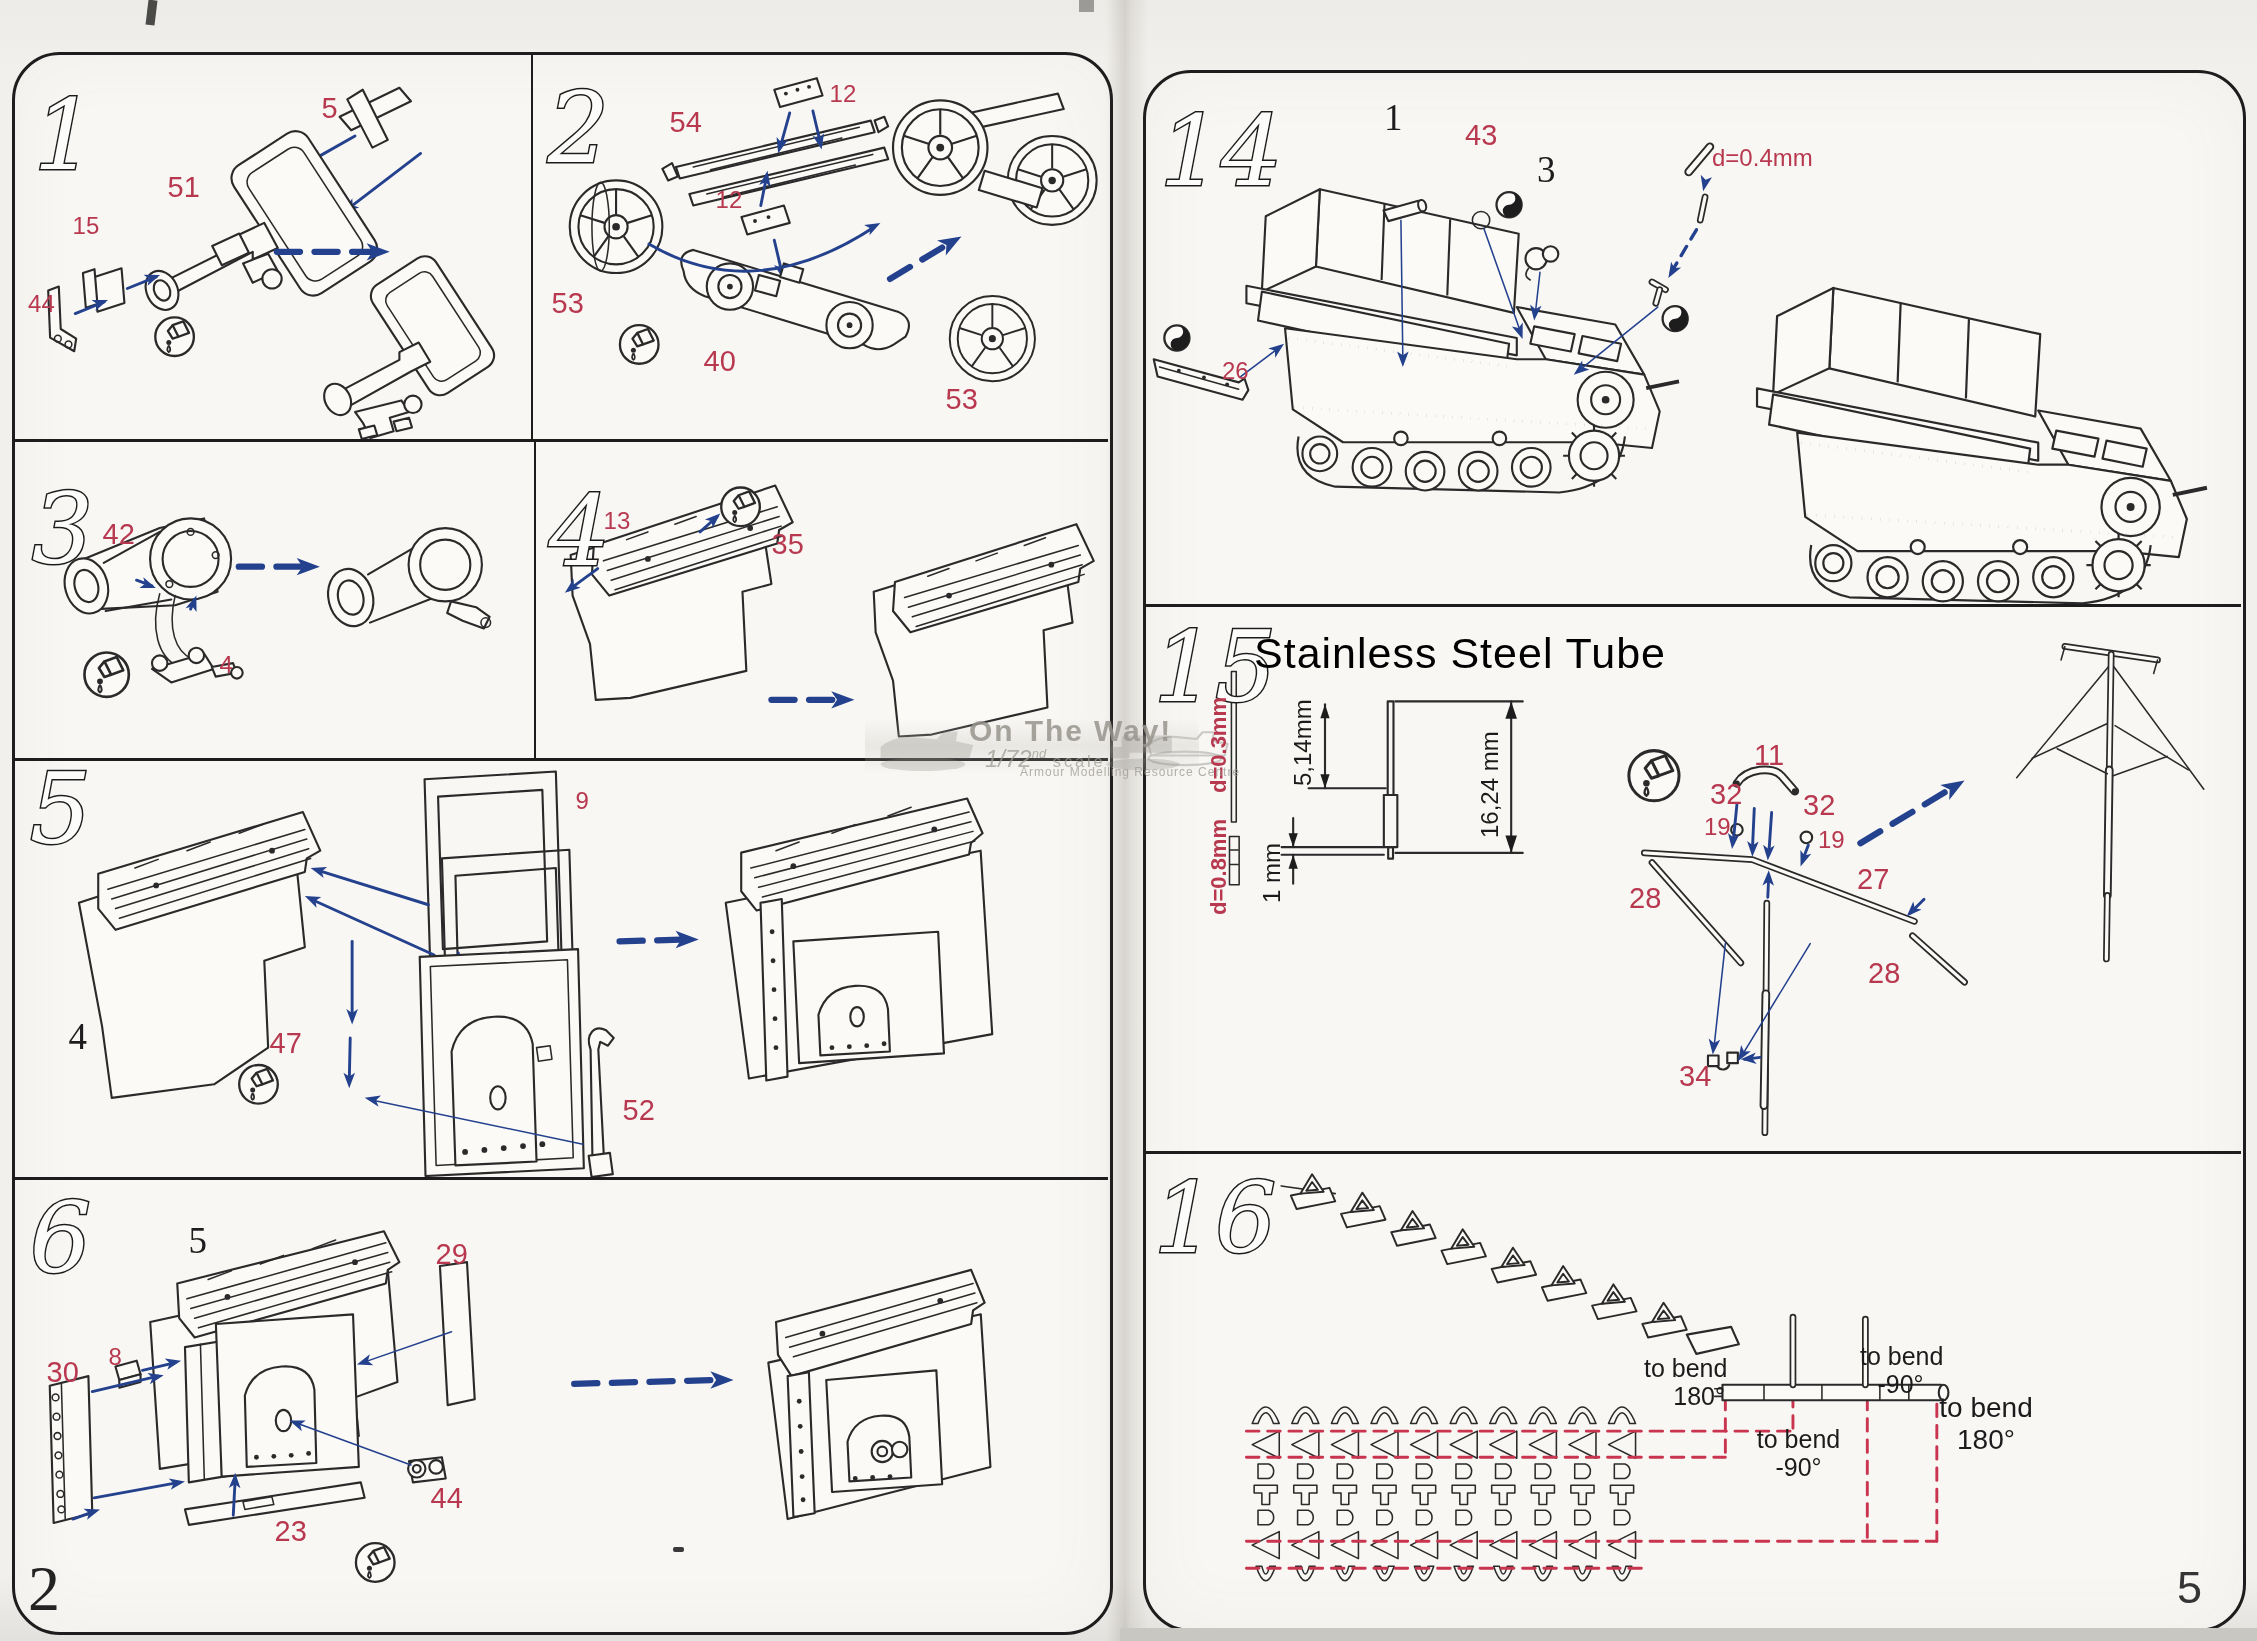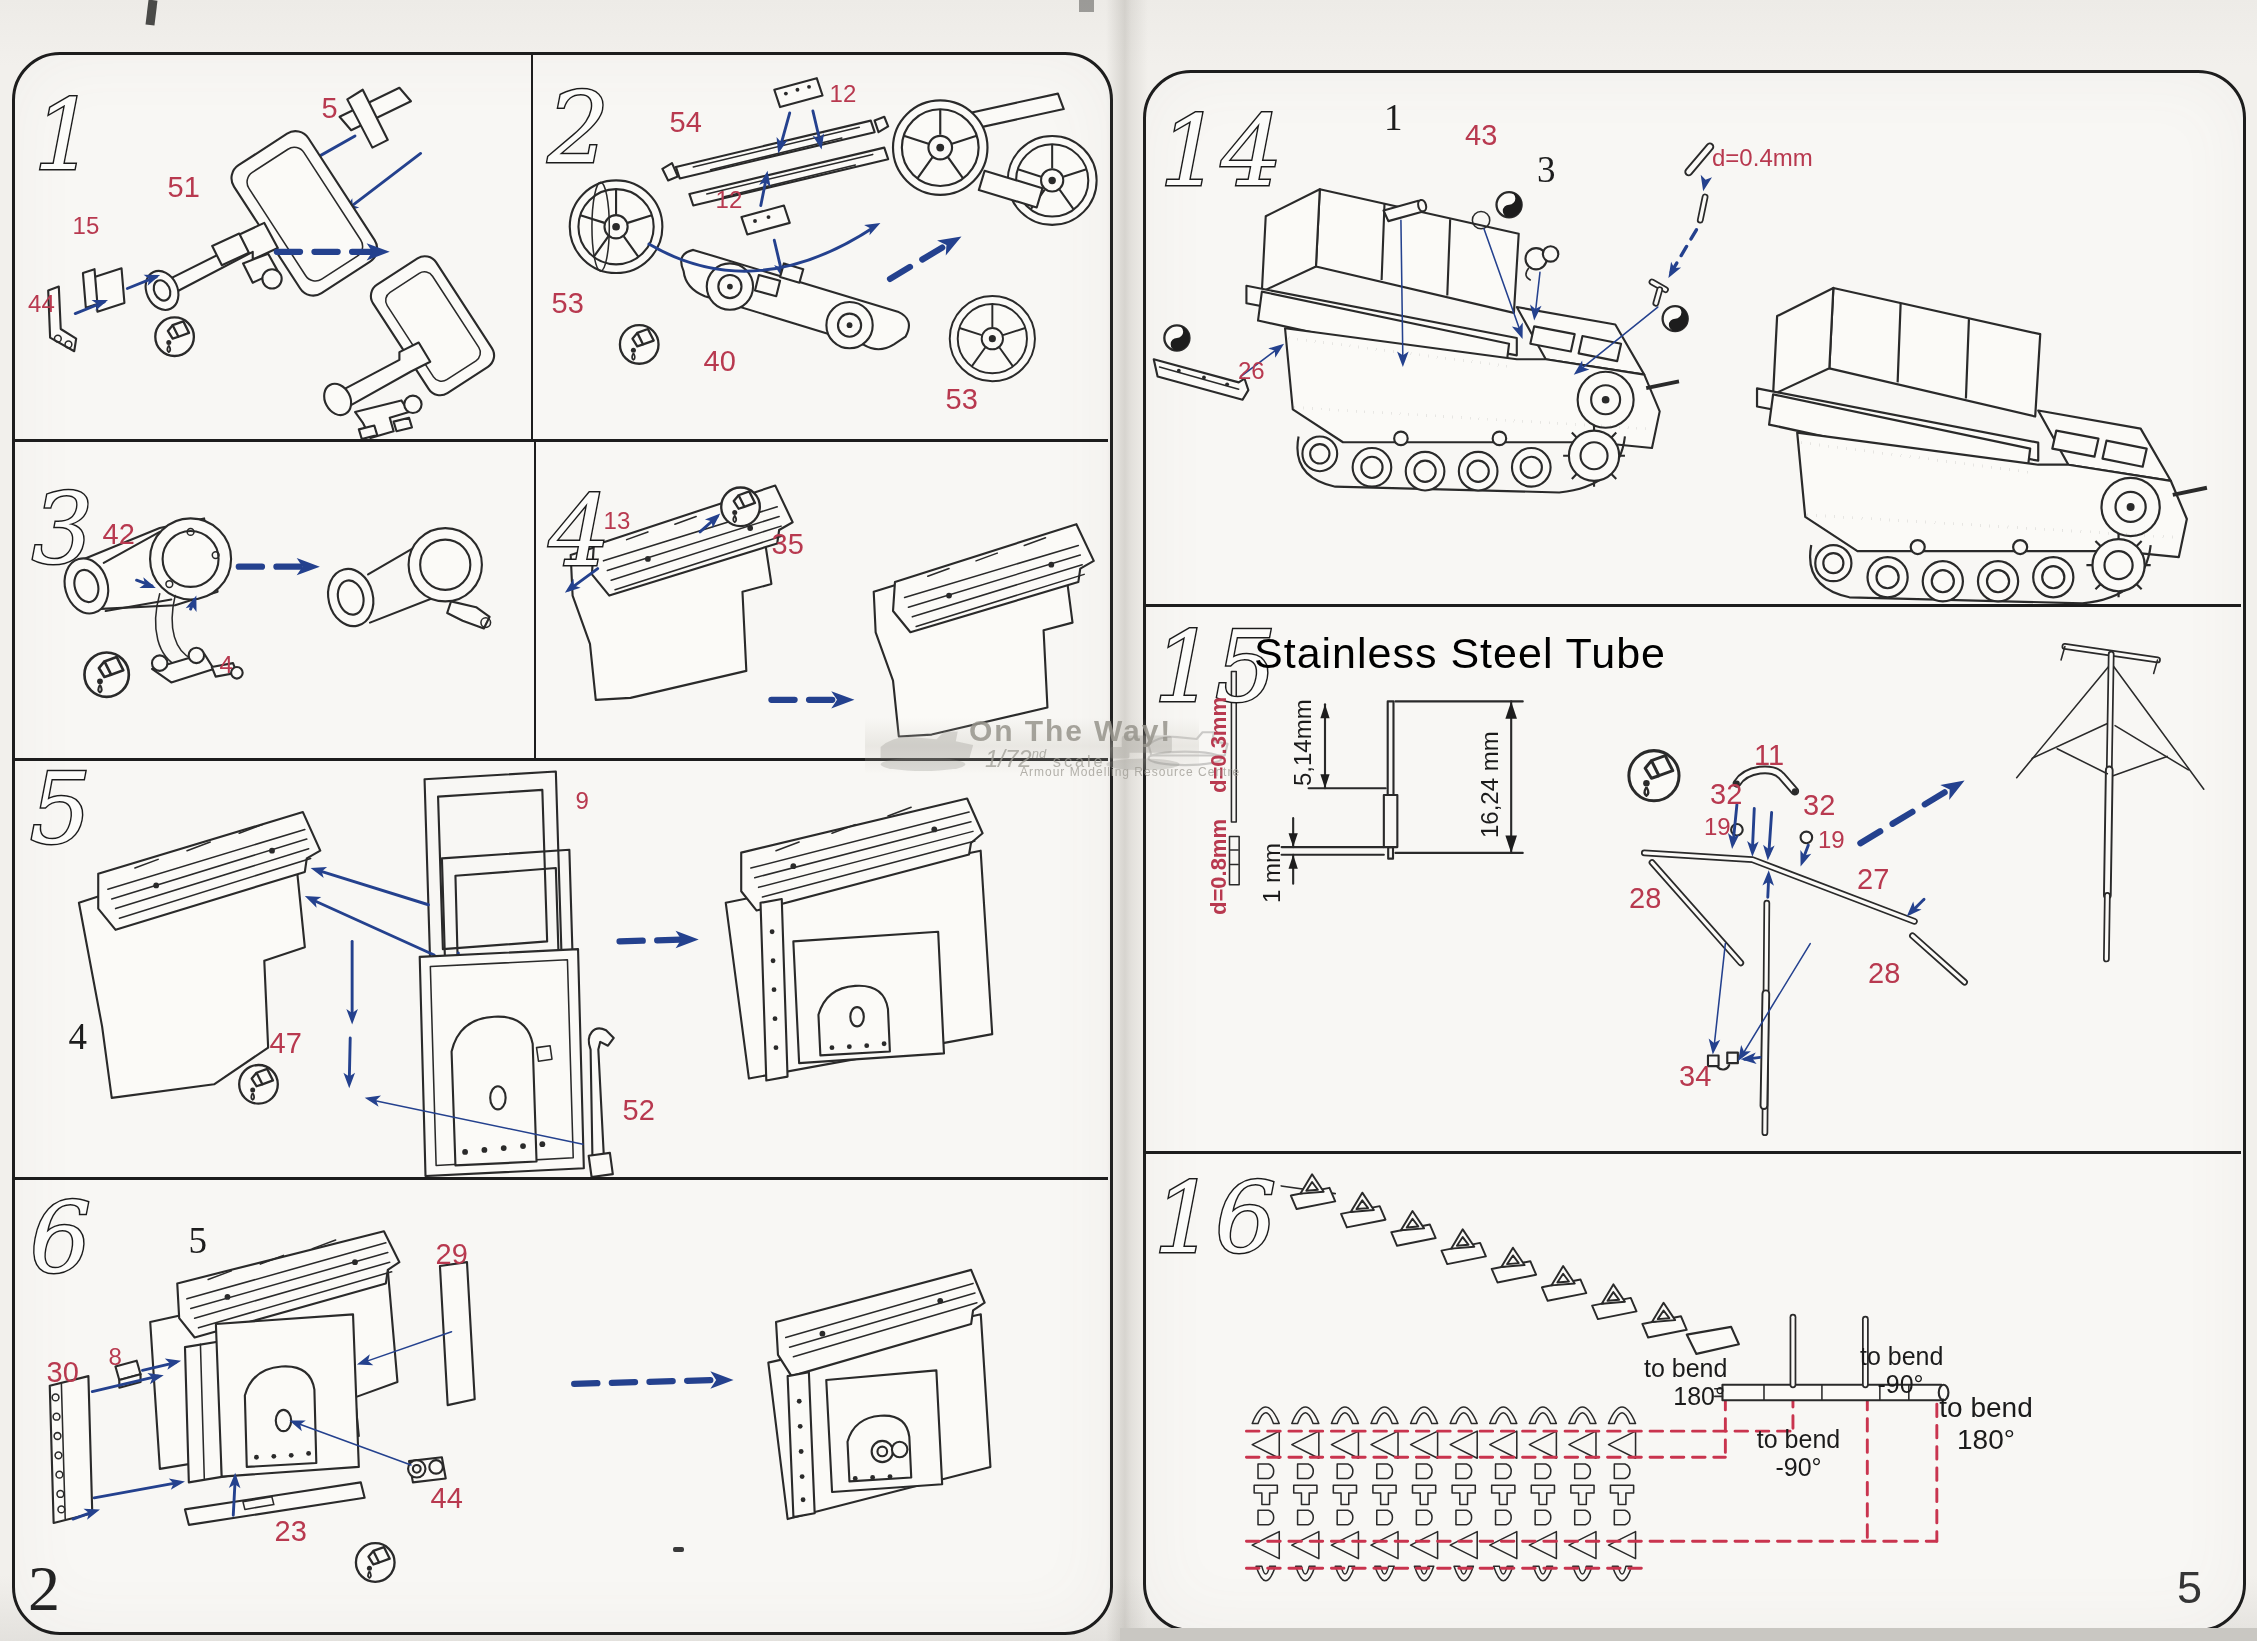--- a/index.html
+++ b/index.html
@@ -591,21 +591,21 @@
       <use href="#halfdot" transform="translate(548,198)"></use>
       <line class="blue thin" x1="530" y1="186" x2="448" y2="252"></line>
       <use href="#ah" transform="translate(443,256) rotate(141)"></use>
     </svg>
     <svg class="numsvg" style="left:3.9px;top:19.3px" width="212" height="126" viewBox="0 0 220 130">
       <text class="numtext" x="10" y="96">14</text>
     </svg>
     <span class="lbl blk" style="left:238px;top:23px">1</span>
     <span class="lbl" style="left:319px;top:46px">43</span>
     <span class="lbl blk" style="left:391px;top:75px">3</span>
-    <span class="lbl sm" style="left:92px;top:284px">26</span>
+    <span class="lbl sm" style="left:76px;top:284px">26</span>
     <span class="lbl sm" style="left:566px;top:71px;color:#b8394f">d=0.4mm</span>
   </div>
 
   <div class="panel" style="left:0;top:531px;width:1095px;height:546px">
     <svg class="art" viewBox="0 0 1134 566">
       <g>
         <path class="thin" d="M88,70 L88,226 M93,70 L93,226 M88,70 L93,70 M88,226 L93,226"></path>
       </g>
       <g>
         <rect class="thin" x="86" y="241" width="10" height="50"></rect>

